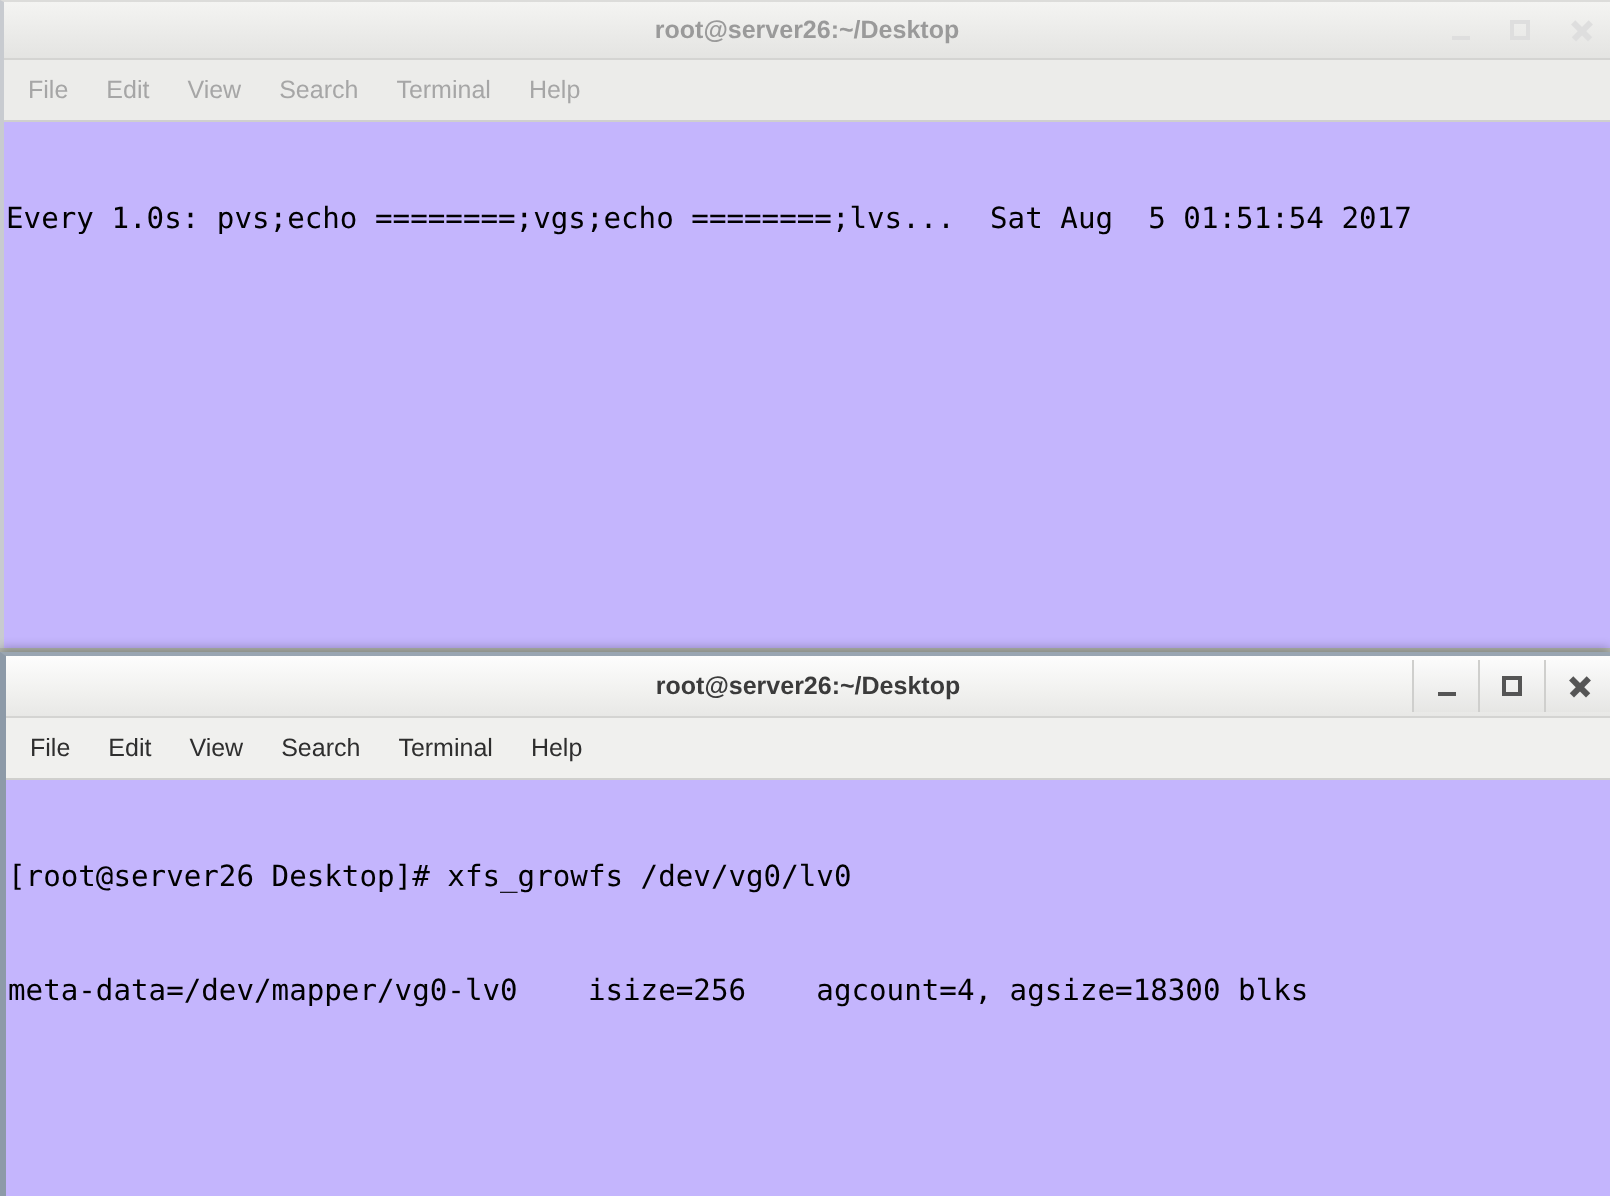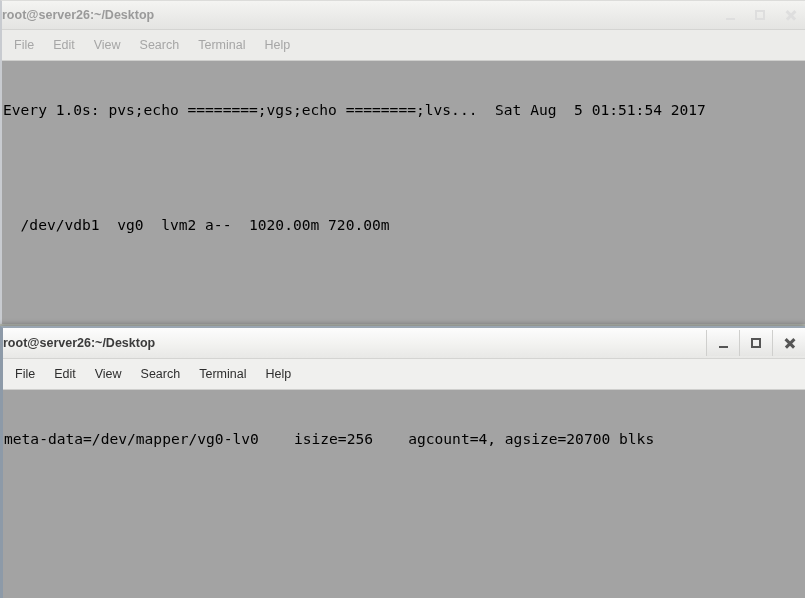--- a/index.html
+++ b/index.html
@@ -19,21 +19,21 @@
   .window {
     position: absolute;
     box-sizing: border-box;
     overflow: hidden;
   }
   .titlebar {
     position: relative;
     height: 28px;
     display: flex;
     align-items: center;
-    justify-content: flex-start;
+    justify-content: center;
     background: linear-gradient(to bottom, #f4f4f2 0%, #ebebe9 55%, #e4e4e2 100%);
     border-bottom: 1px solid #d4d4d2;
   }
   .win-active .titlebar {
     background: linear-gradient(to bottom, #fdfdfd 0%, #f2f2f0 55%, #e8e8e6 100%);
   }
   .title-text {
     font-size: 12.5px;
     font-weight: bold;
     color: #9a9a9a;
@@ -116,21 +116,21 @@
     font-size: 12.5px;
     color: #a6a6a6;
     margin-right: 19px;
     white-space: nowrap;
   }
   .win-active .menu-item {
     color: #2e2e2e;
   }
 
   .term {
-    background: #a3a3a3;
+    background: #c4b5fd;
     font-family: "DejaVu Sans Mono", "Liberation Mono", monospace;
     font-size: 14.6px;
     line-height: 19.3px;
     color: #000000;
     white-space: pre;
     padding: 0 0 0 1px;
     overflow: hidden;
     position: relative;
   }
   .term-line {
@@ -189,21 +189,20 @@
     <span class="menu-item">File</span>
     <span class="menu-item">Edit</span>
     <span class="menu-item">View</span>
     <span class="menu-item">Search</span>
     <span class="menu-item">Terminal</span>
     <span class="menu-item">Help</span>
   </div>
   <div class="term">
     <div class="term-line">Every 1.0s: pvs;echo ========;vgs;echo ========;lvs...  Sat Aug  5 01:51:54 2017</div>
     <div class="term-line"></div>
-    <div class="term-line">  /dev/vdb1  vg0  lvm2 a--  1020.00m 720.00m</div>
     
     
     
     
     
     
     
     
     
     
@@ -227,21 +226,22 @@
   </div>
   <div class="menubar">
     <span class="menu-item">File</span>
     <span class="menu-item">Edit</span>
     <span class="menu-item">View</span>
     <span class="menu-item">Search</span>
     <span class="menu-item">Terminal</span>
     <span class="menu-item">Help</span>
   </div>
   <div class="term">
-    <div class="term-line">meta-data=/dev/mapper/vg0-lv0    isize=256    agcount=4, agsize=20700 blks</div>
+    <div class="term-line">[root@server26 Desktop]# xfs_growfs /dev/vg0/lv0</div>
+    <div class="term-line">meta-data=/dev/mapper/vg0-lv0    isize=256    agcount=4, agsize=18300 blks</div>
     
     
     
     
     
     
     
     
     
   </div>

